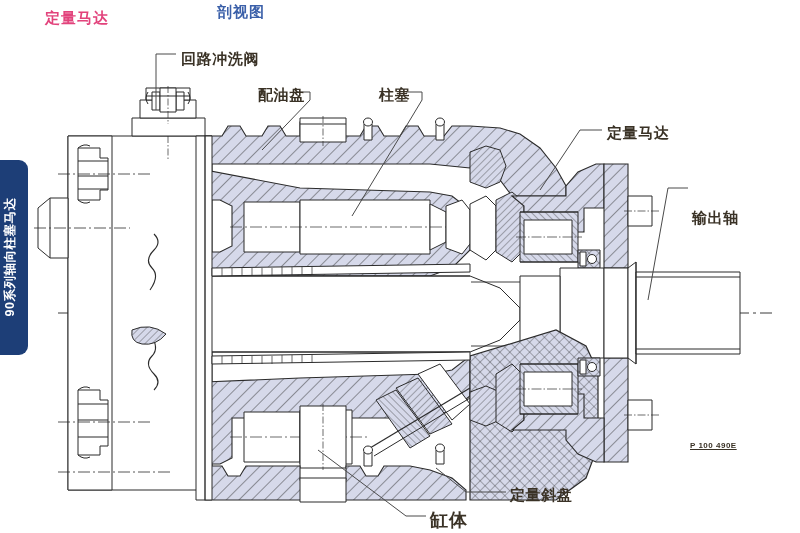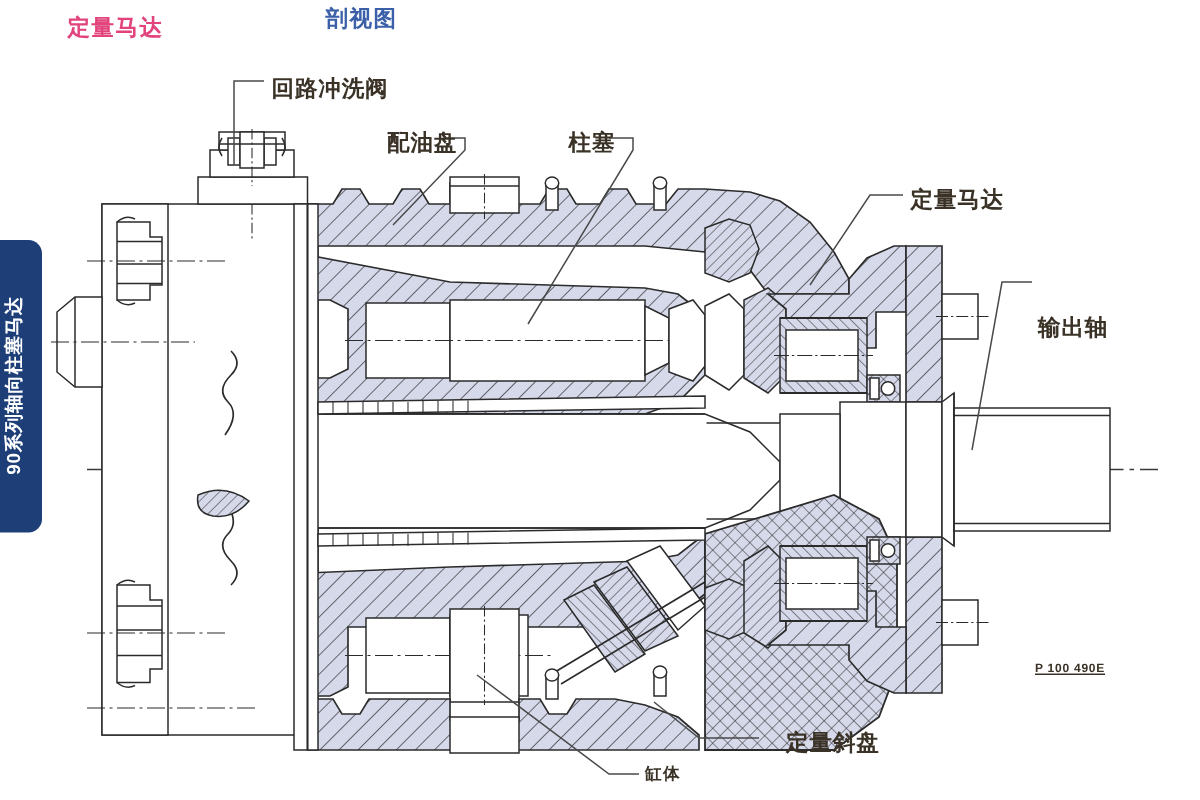--- a/index.html
+++ b/index.html
@@ -27,21 +27,21 @@
     color:#ffffff;font-size:12.5px;font-weight:bold;
     text-align:center;line-height:30px;white-space:nowrap;
     letter-spacing:0.5px;
   }
 
   
   .callout{
     position:absolute;color:#3a3226;font-size:15px;font-weight:bold;
     white-space:nowrap;letter-spacing:0.6px;
   }
-  .callout.big{font-size:11px;letter-spacing:1px;}
+  .callout.big{font-size:18px;letter-spacing:1px;}
   #code-ref{
     position:absolute;color:#3a3226;font-size:8px;font-weight:bold;
     white-space:nowrap;letter-spacing:0.5px;left:690px;top:441px;text-decoration:underline;
   }
 
   #drawing{position:absolute;left:0;top:0;width:800px;height:533px;}
 </style>
 </head>
 <body>
 
@@ -357,19 +357,19 @@
   <div class="callout" style="left:181px;top:50px;">回路冲洗阀</div>
 
   <div class="callout" style="left:258px;top:86px;font-family:Liberation Mono, monospace;">配油盘</div>
 
   <div class="callout" style="left:379px;top:86px;text-align:right;">柱塞</div>
 
   <div class="callout" style="left:607px;top:124px;">定量马达</div>
 
   <div class="callout" style="left:692px;top:182px;margin-top:27px;">输出轴</div>
 
-  <div class="callout" style="left:510px;top:486px;margin-left:14px;">定量斜盘</div>
+  <div class="callout" style="left:510px;top:486px;">定量斜盘</div>
 
   <div class="callout big" style="left:430px;top:508px;">缸体</div>
 
   <div id="code-ref">P 100 490E</div>
 
 </div>
 
 </body></html>

